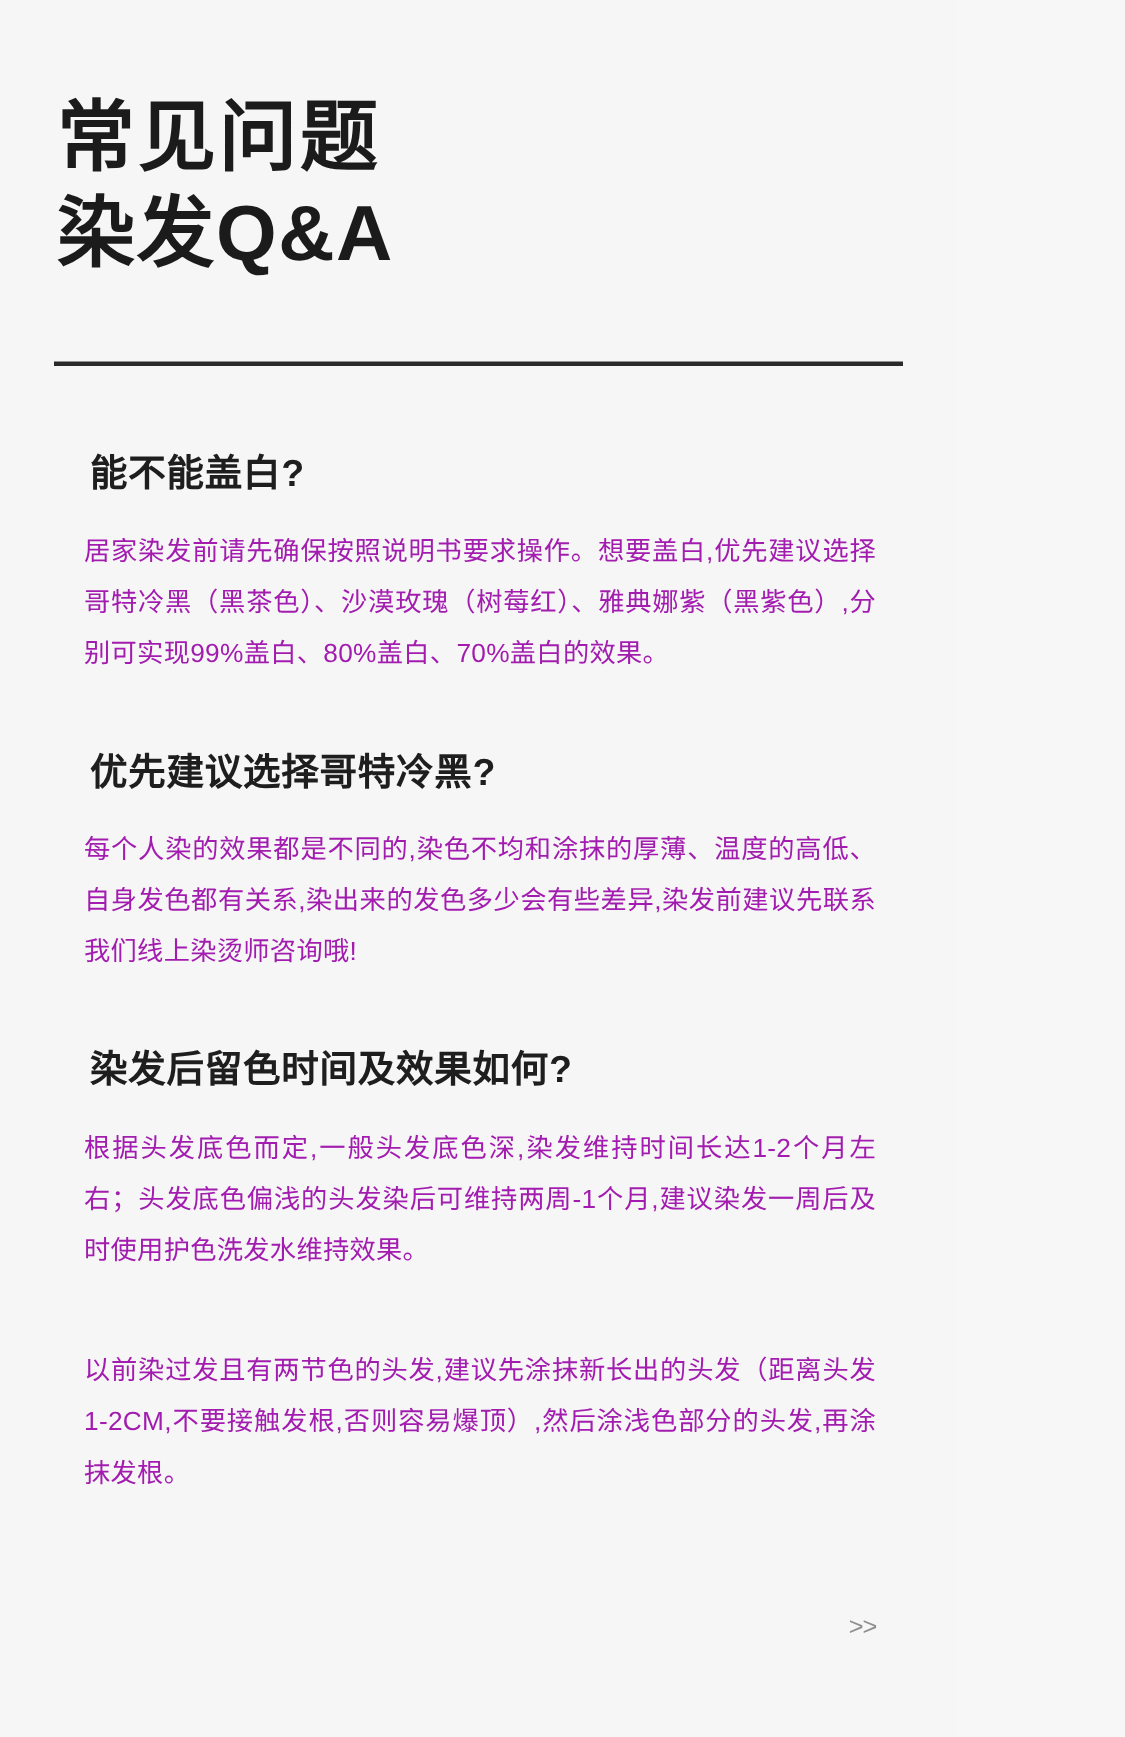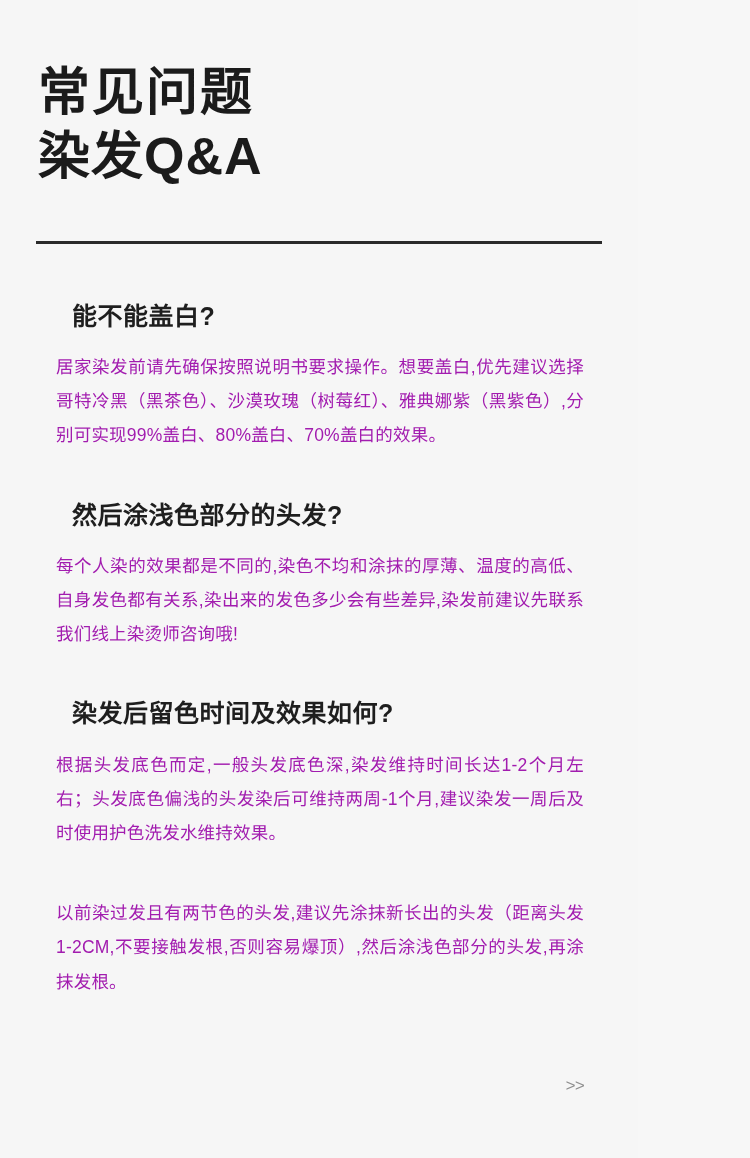--- a/index.html
+++ b/index.html
@@ -48,21 +48,21 @@
   }
   .faq-item {
     margin-bottom: 46px;
   }
   .faq-q {
     font-size: 25px;
     font-weight: 700;
     color: #1e1e1e;
     letter-spacing: 0.5px;
     line-height: 1.3;
-    margin: 0 0 18px 16px;
+    margin: 0 0 18px 4px;
   }
   .faq-a {
     font-size: 17.5px;
     color: #a21caf;
     line-height: 1.95;
     letter-spacing: 0.2px;
     margin: 0;
     text-align: justify;
   }
   .footer {
@@ -98,21 +98,21 @@
   <div class="divider"></div>
 
   <div class="faq-list">
 
     <div class="faq-item">
       <p class="faq-q">能不能盖白?</p>
       <p class="faq-a">居家染发前请先确保按照说明书要求操作。想要盖白,优先建议选择哥特冷黑（黑茶色）、沙漠玫瑰（树莓红）、雅典娜紫（黑紫色）,分别可实现99%盖白、80%盖白、70%盖白的效果。</p>
     </div>
 
     <div class="faq-item">
-      <p class="faq-q">然后涂浅色部分的头发?</p>
+      <p class="faq-q">优先建议选择哥特冷黑?</p>
       <p class="faq-a">每个人染的效果都是不同的,染色不均和涂抹的厚薄、温度的高低、自身发色都有关系,染出来的发色多少会有些差异,染发前建议先联系我们线上染烫师咨询哦!</p>
     </div>
 
     <div class="faq-item">
       <p class="faq-q">染发后留色时间及效果如何?</p>
       <p class="faq-a">根据头发底色而定,一般头发底色深,染发维持时间长达1-2个月左右；头发底色偏浅的头发染后可维持两周-1个月,建议染发一周后及时使用护色洗发水维持效果。</p>
     </div>
 
     <div class="faq-item">
       <p class="faq-a">以前染过发且有两节色的头发,建议先涂抹新长出的头发（距离头发1-2CM,不要接触发根,否则容易爆顶）,然后涂浅色部分的头发,再涂抹发根。</p>

